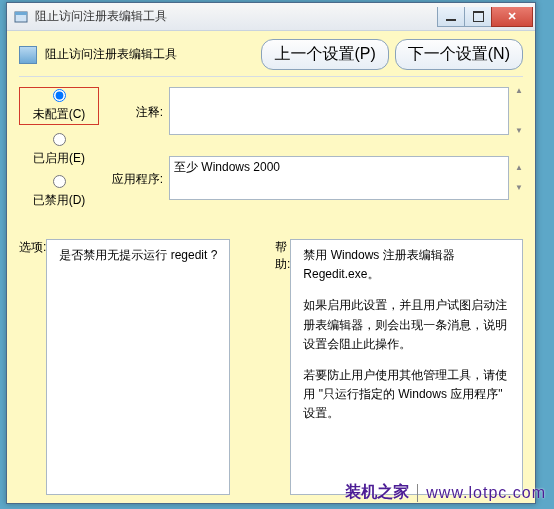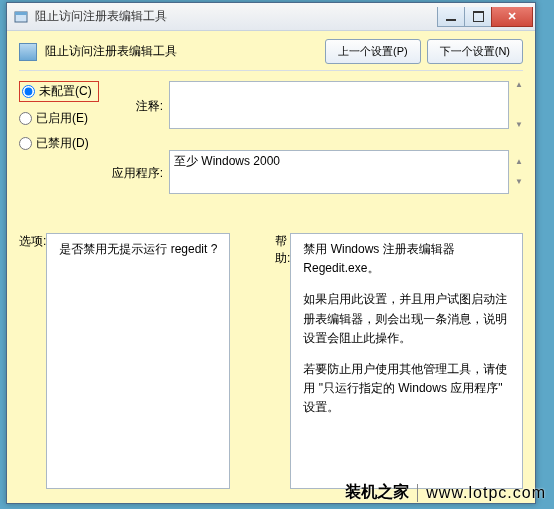--- a/index.html
+++ b/index.html
@@ -12,39 +12,39 @@
   .winbtn { width: 28px; height: 20px; border: 1px solid #8aa3bb; border-top: none; margin-left: -1px; display: flex; align-items: center; justify-content: center; font-size: 11px; color: #333; background: linear-gradient(#eaf2fa,#d2e1f0); cursor: default; }
   .winbtn.min::after { content: ""; width: 10px; height: 2px; background: #333; margin-top: 7px; }
   .winbtn.max::after { content: ""; width: 9px; height: 8px; border: 1px solid #333; border-top: 2px solid #333; }
   .winbtn.close { background: linear-gradient(#e97b6f,#cf4b3d); color: #fff; width: 42px; border-color: #a03326; }
   .winbtn.close::after { content: "✕"; font-weight: bold; }
   .content { padding: 8px 12px; }
   .hdr { display: flex; align-items: center; gap: 8px; margin-bottom: 6px; }
   .hdr .hicon { width: 18px; height: 18px; background: linear-gradient(#b7d8f1,#6da9d6); border: 1px solid #5a8cb8; }
   .hdr .htitle { flex: 1; font-size: 12px; }
   .navbtns { display: flex; gap: 6px; }
-  .navbtn { padding: 4px 12px; border: 1px solid #8aa3bb; border-radius: 3px; background: linear-gradient(#fdfdfd,#e7eef6); font-size: 11px; cursor: default; }
+  .navbtn { padding: 4px 12px; border: 1px solid #8aa3bb; border-radius: 12px; background: linear-gradient(#fdfdfd,#e7eef6); font-size: 16px; cursor: default; }
   .divider { border-top: 1px solid #d6dde4; margin: 6px 0 10px; }
   .config-row { display: flex; gap: 10px; }
   .radios { width: 80px; }
-  .radio-item { display: flex; align-items: center; gap: 4px; margin-bottom: 8px; font-size: 12px; }
+  .radio-item { display: flex; align-items: center; gap: 4px; margin-bottom: 8px; font-size: 12px; flex-direction: column; }
   .radio-item.hl { border: 1.5px solid #d23a2a; padding: 1px 2px; }
   .radio-item input { margin: 0; }
   .rhs { flex: 1; }
   .field-row { display: flex; align-items: center; gap: 6px; margin-bottom: 21px; }
   .field-label { width: 54px; text-align: right; padding-top: 2px; }
   .comment-box { flex: 1; height: 48px; border: 1px solid #aab8c6; background: #fff; resize: none; font-family: inherit; font-size: 12px; padding: 2px; }
   .platform-box { flex: 1; height: 44px; border: 1px solid #aab8c6; background: #fff; padding: 2px 4px; display: flex; justify-content: space-between; }
   .scroll-arrows { display: flex; flex-direction: column; justify-content: space-between; color: #888; font-size: 8px; line-height: 8px; }
   .lower { display: flex; gap: 8px; margin-top: 18px; }
   .col { flex: 1; display: flex; }
   .col-label { font-size: 12px; margin-bottom: 6px; }
   .panel { border: 1px solid #aab8c6; background: #fff; padding: 6px 12px; height: 256px; overflow: hidden; font-size: 12px; line-height: 1.6; }
   .panel.help p { margin-bottom: 12px; }
-  .watermark { position: absolute; bottom: 6px; right: 8px; display: flex; align-items: center; gap: 8px; font-size: 16px; color: #000000; font-family: "SimHei", sans-serif; text-shadow: 0 0 2px #fff; }
+  .watermark { position: absolute; bottom: 6px; right: 8px; display: flex; align-items: center; gap: 8px; font-size: 16px; color: #4c1d95; font-family: "SimHei", sans-serif; text-shadow: 0 0 2px #fff; }
   .watermark .wm1 { font-weight: bold; }
   .watermark .sep { width: 1px; height: 18px; background: #888; }
   .watermark .wm2 { font-family: Verdana, sans-serif; letter-spacing: 1px; }
 </style>
 </head>
 <body>
 
 <div class="window">
   <div class="titlebar">
     <span class="ticon">

